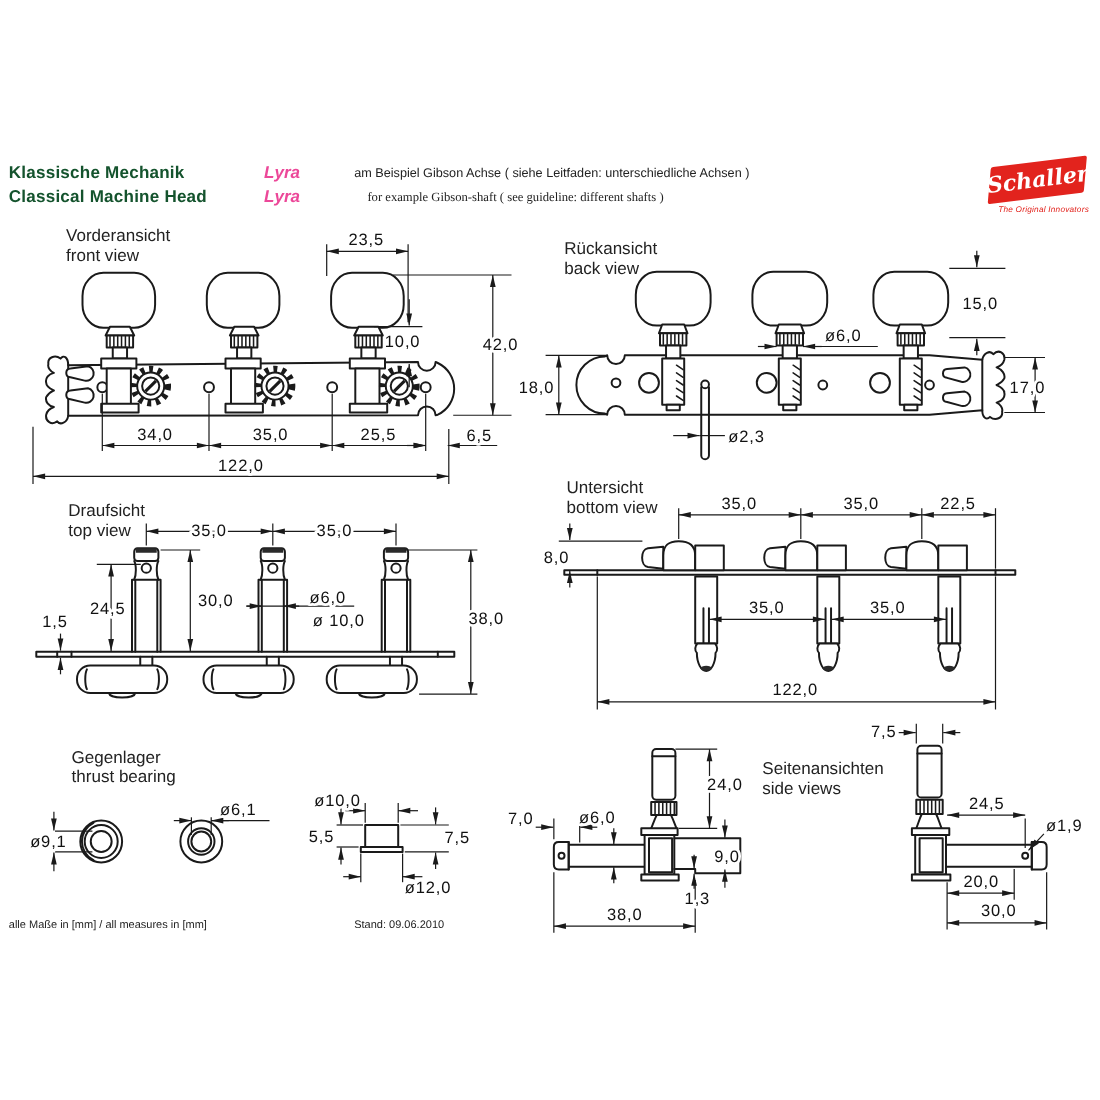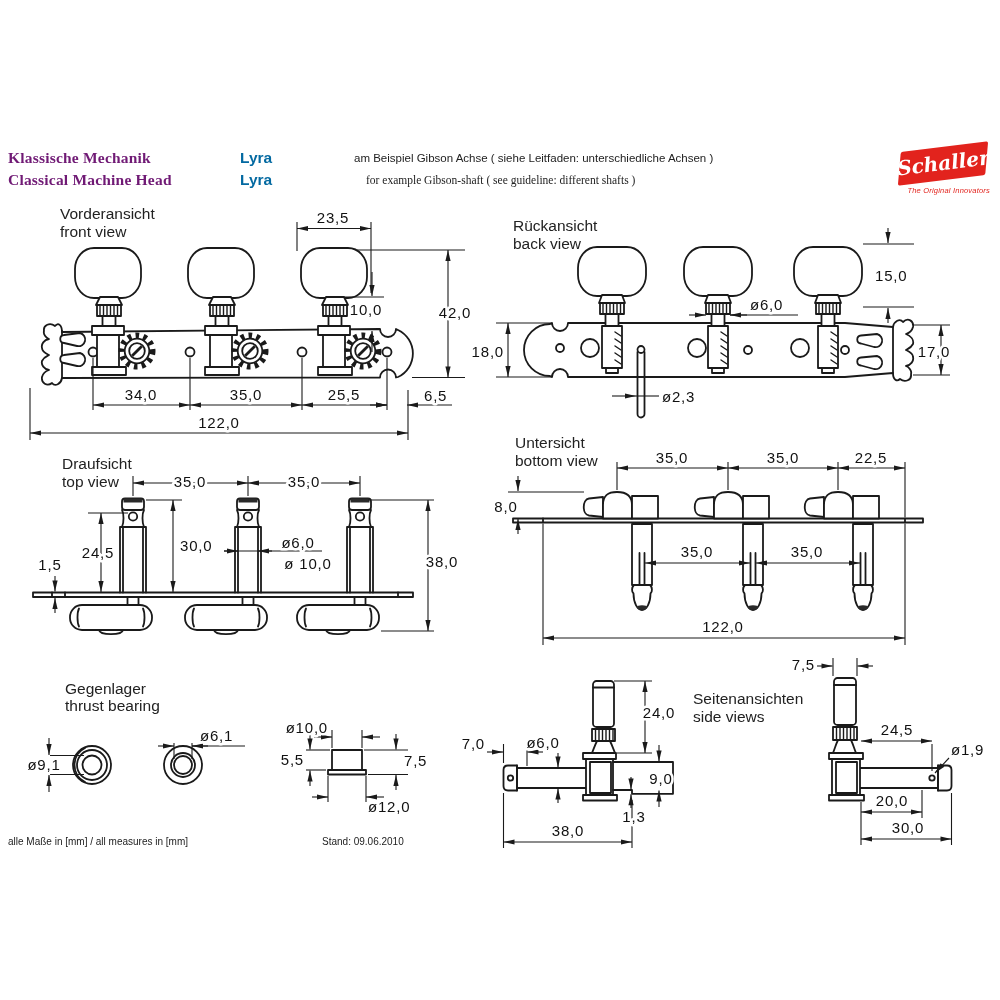--- a/index.html
+++ b/index.html
@@ -1,21 +1,21 @@
 <!DOCTYPE html>
 <html><head>
 <meta charset="utf-8">
 <style>
   html,body{margin:0;padding:0;background:#fff;}
   .page{position:relative;width:1000px;height:1000px;background:#fff;overflow:hidden;
         font-family:"Liberation Sans",sans-serif;color:#1a1a1a;}
   .abs{position:absolute;white-space:nowrap;}
-  .hdr-title{font-size:15.5px;font-weight:bold;letter-spacing:.2px;color:#701a75;font-family:Liberation Serif, serif;}
-  .hdr-model{font-size:15.5px;font-weight:bold;color:#0369a1;}
-  .hdr-note{font-size:11.5px;color:#222;margin-left:32px;}
+  .hdr-title{font-size:15.5px;font-weight:bold;letter-spacing:.2px;color:#14532d;}
+  .hdr-model{font-size:15.5px;font-weight:bold;color:#ec4899;font-style:italic;}
+  .hdr-note{font-size:11.5px;color:#222;}
   .footer-note{font-size:10px;color:#222;}
   .logo-box{position:absolute;left:899px;top:147px;width:88px;height:33px;background:#e2231d;
             transform:rotate(-7deg) skewX(-12deg);border-radius:2px;}
   .logo-script{position:absolute;left:897px;top:144px;width:92px;height:38px;
                font-family:"DejaVu Serif",serif;font-style:italic;font-weight:bold;
                font-size:20px;color:#fff;text-align:center;line-height:38px;
                transform:rotate(-7deg);}
   .logo-tag{position:absolute;left:894px;top:186px;width:96px;font-size:7.5px;
             color:#e2231d;text-align:right;letter-spacing:.2px;font-style:italic;}
   svg{position:absolute;left:0;top:0;}

